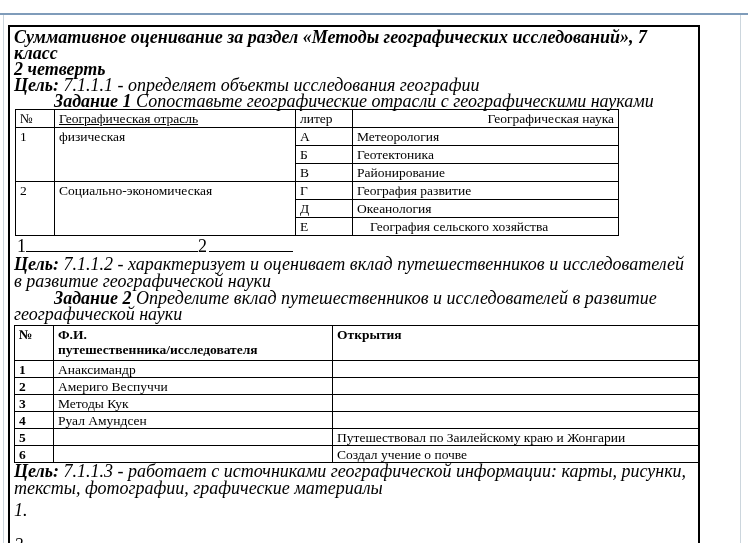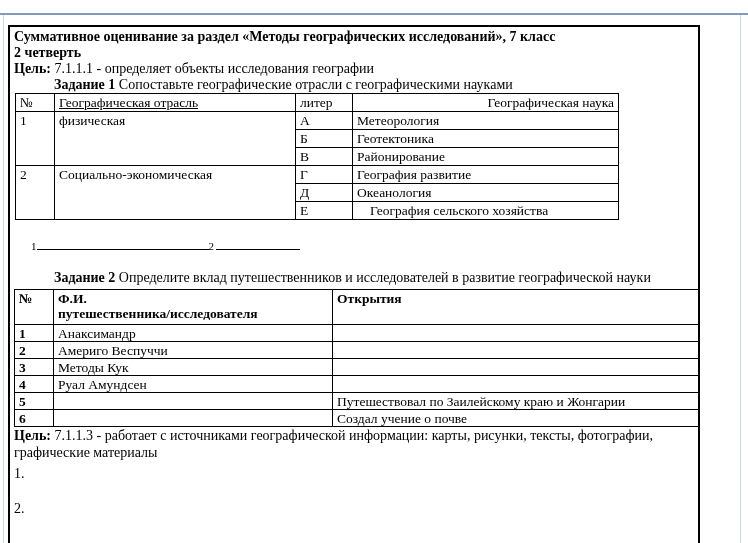--- a/index.html
+++ b/index.html
@@ -13,21 +13,21 @@
   .edge-line { position:absolute; top:15px; width:1px; height:528px; background:#ccd6dd; }
   .edge-left { left:3px; }
   .edge-right { left:740px; }
 
   .doc {
     position:absolute; top:25px; left:8px; width:692px; height:520px;
     border:2px solid #000; border-bottom:none; box-sizing:border-box;
     padding:2px 4px 0 4px; overflow:hidden;
   }
 
-  .line { margin:0; font-size:14px; line-height:16px; }
+  .line { margin:0; font-size:18px; line-height:16px;font-style:italic; }
   .b { font-weight:bold; }
   .title1 { font-weight:bold; }
   .title2 { font-weight:bold; text-align:left; }
   .task { text-indent:40px; line-height:16px; }
   .para { line-height:17px; }
 
   table { border-collapse:collapse; table-layout:fixed; }
   td {
     border:1px solid #000; font-size:13.5px; line-height:15px;
     padding:1px 4px 0 4px; vertical-align:top; overflow:hidden;
@@ -44,21 +44,21 @@
 
   .t2 { width:686px; margin-top:3px; }
   .t2 td { height:15px; }
   .t2 .c-num { width:30px; }
   .t2 .c-name { width:270px;margin-left:16px; }
   .t2 .c-disc { width:368px; }
   .t2 .hdr { font-weight:bold; }
   .t2 .num { font-weight:bold; }
   .t2 .hdr-tall { height:33px; }
 
-  .answers { font-size:11px; line-height:13px; margin:17px; padding-top:1px; }
+  .answers { font-size:18px; line-height:13px; margin:3px; padding-top:1px; }
   .blank { display:inline-block; border-bottom:1px solid #000; height:11px; }
   .blank-1 { width:172px; }
   .blank-2 { width:84px; margin-left:2px; }
 
   .item-1 { margin-top:5px; }
   .item-2 { margin-top:19px; }
 </style>
 </head>
 <body>
 
@@ -109,20 +109,21 @@
     </tr>
     <tr>
       <td>Е</td>
       <td class="indent">География сельского хозяйства</td>
     </tr>
   </tbody>
     </table>
 
   <p class="answers"><span>1</span><span class="blank blank-1"></span><span>2</span><span class="blank blank-2"></span></p>
 
+  <p class="line para"><span class="b">Цель:</span> <span>7.1.1.2 - характеризует и оценивает вклад путешественников и исследователей в развитие географической науки</span></p>
 
   <p class="line task"><span class="b">Задание 2</span> <span>Определите  вклад путешественников и исследователей в развитие географической науки</span></p>
 
   <table class="t2">
     <tbody>
         <tr>
       <td class="c-num hdr hdr-tall">№</td>
       <td class="c-name hdr hdr-tall">
         <div>Ф.И.</div>
         <div>путешественника/исследователя</div>

